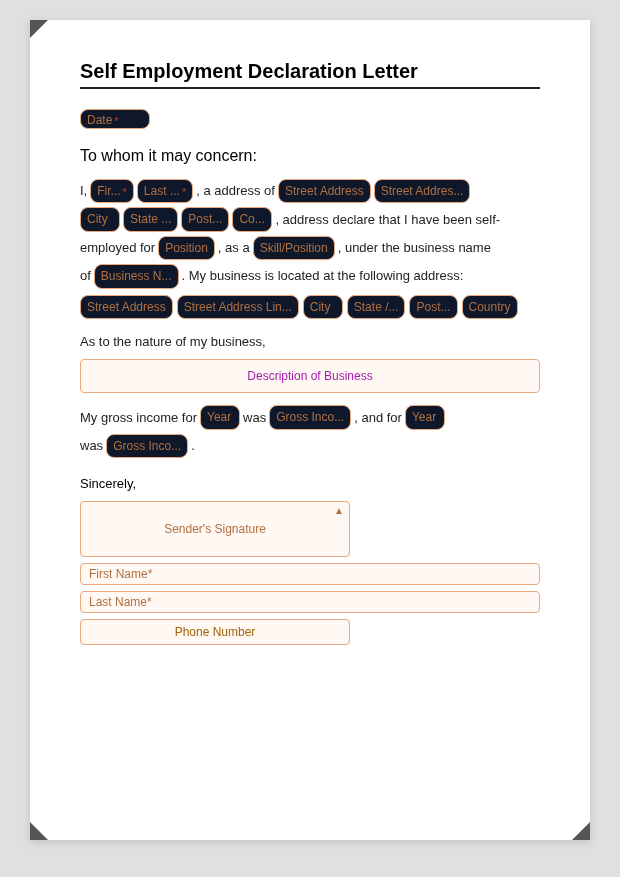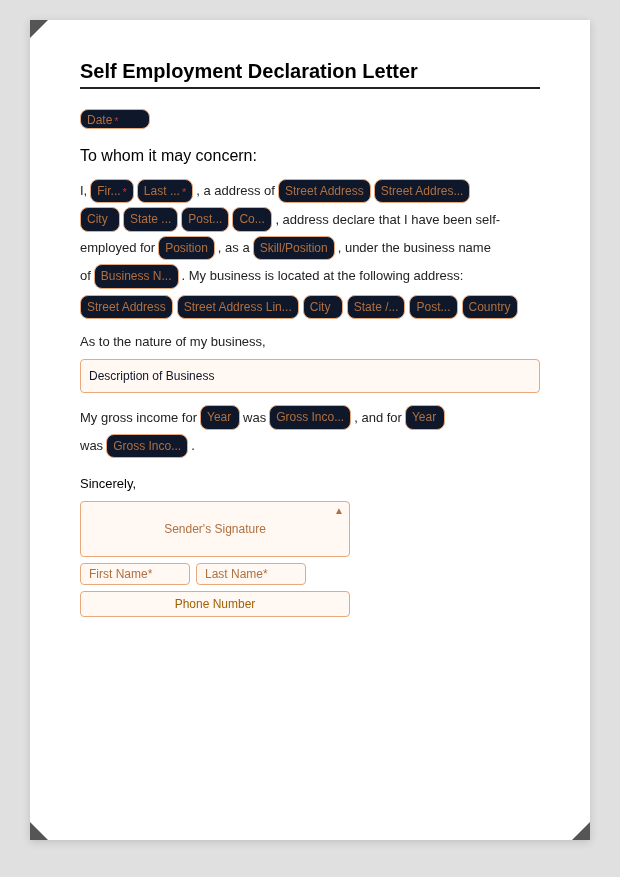--- a/index.html
+++ b/index.html
@@ -96,26 +96,26 @@
       flex-wrap: wrap;
       align-items: center;
       gap: 4px;
       margin: 6px 0;
     }
     .description-field {
       display: block;
       border: 1.5px solid #e8a87c;
       border-radius: 4px;
       background: #fff8f3;
-      color: #0f172a;
+      color: #a21caf;
       font-size: 12px;
       width: 100%;
       padding: 6px 8px;
       min-height: 30px;
-      text-align: left;
+      text-align: center;
       margin-top: 6px;
     }
     .signature-field {
       display: block;
       border: 1.5px solid #e8a87c;
       border-radius: 4px;
       background: #fff8f3;
       color: #b07040;
       font-size: 12px;
       width: 270px;
@@ -128,20 +128,21 @@
       position: absolute;
       top: 3px;
       right: 5px;
       font-size: 10px;
       color: #b07040;
     }
     .name-row {
       display: flex;
       gap: 6px;
       margin-bottom: 6px;
+      flex-direction: column;
     }
     .name-field {
       display: inline-flex;
       align-items: center;
       border: 1.5px solid #e8a87c;
       border-radius: 4px;
       background: #fff8f3;
       padding: 3px 8px;
       font-size: 12px;
       color: #b07040;

